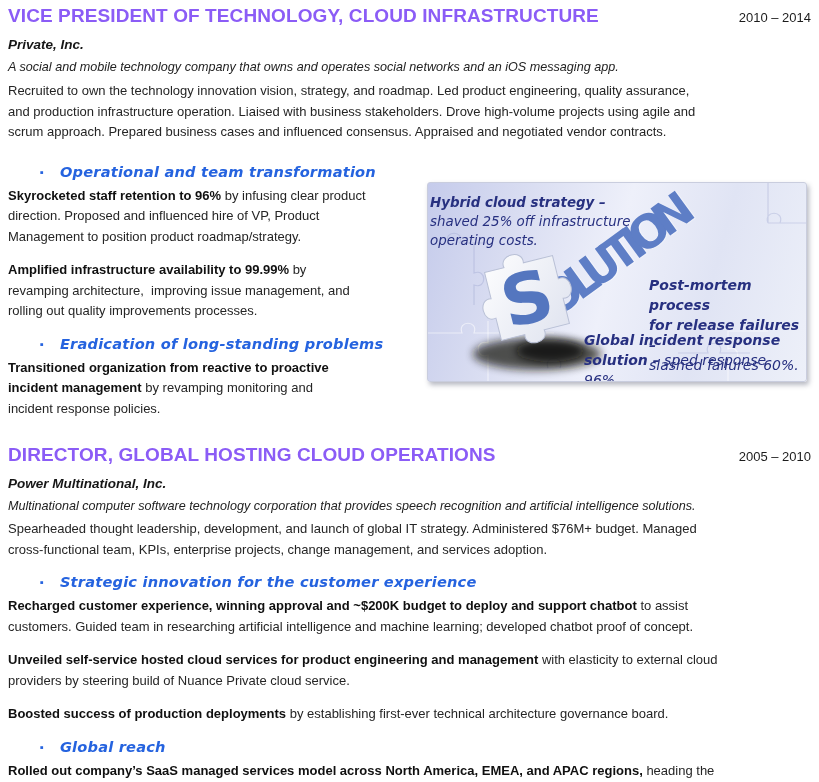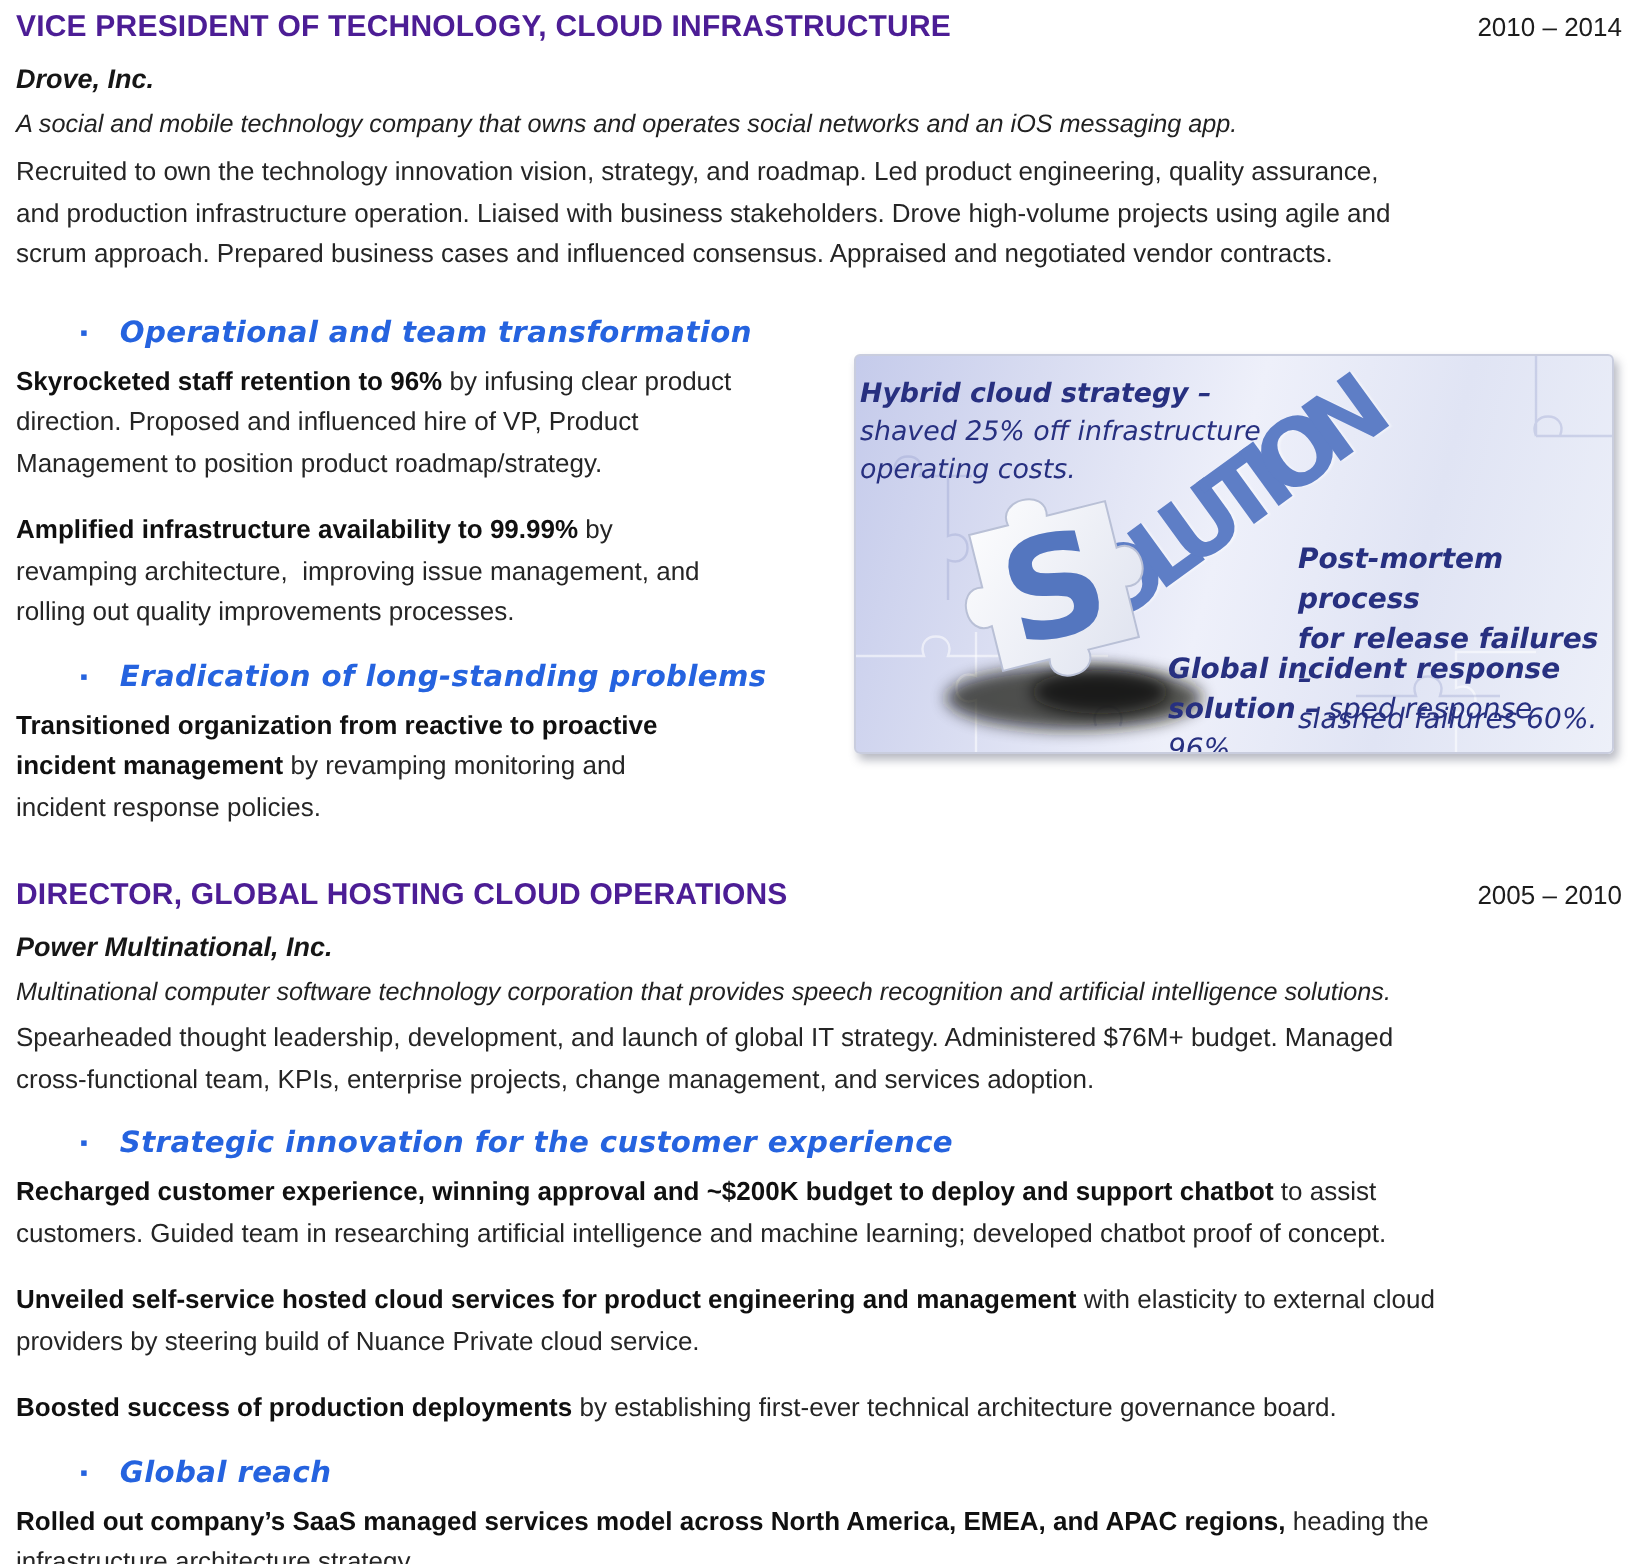--- a/index.html
+++ b/index.html
@@ -1,19 +1,19 @@
 <!DOCTYPE html>
 <html><head>
 <meta charset="utf-8">
 <style>
   html,body{margin:0;padding:0;background:#ffffff;}
   body{width:819px;height:782px;overflow:hidden;font-family:"Liberation Sans",sans-serif;color:#1c1c1c;}
   .page{padding:5px 8px 0 8px;}
   .job-head{display:flex;justify-content:space-between;align-items:baseline;}
-  .job-title{font-size:15px;font-weight:700;letter-spacing:.1px;color:#4c1d95;}
+  .job-title{font-size:19px;font-weight:700;letter-spacing:.1px;color:#8b5cf6;}
   .job-dates{font-size:13px;color:#1c1c1c;}
   .company{margin-top:10px;font-size:13.5px;font-weight:700;font-style:italic;color:#161616;}
   .company-desc{margin-top:8px;font-size:12.6px;font-style:italic;color:#222;}
   .para{margin-top:7px;font-size:13px;line-height:20.5px;white-space:pre-wrap;color:#252525;}
   .para .b{font-weight:700;color:#101010;}
   .blue-h{display:flex;align-items:baseline;margin:9px 0 0 32px;}
   .blue-h .sq{font-size:11px;color:#2563df;margin-right:16px;transform:translateY(-1px);}
   .blue-h .txt{font-family:"DejaVu Sans",sans-serif;font-size:14.6px;font-weight:700;font-style:italic;color:#2563df;letter-spacing:.2px;}
   .two-col{display:flex;margin-top:2px;}
   .left-col{width:415px;flex:none;}
@@ -41,21 +41,21 @@
 </head>
 <body>
 
 <div class="page">
 
   <section>
     <div class="job-head">
       <span class="job-title">VICE PRESIDENT OF TECHNOLOGY, CLOUD INFRASTRUCTURE</span>
       <span class="job-dates">2010 – 2014</span>
     </div>
-    <div class="company">Drove, Inc.</div>
+    <div class="company">Private, Inc.</div>
     <div class="company-desc">A social and mobile technology company that owns and operates social networks and an iOS messaging app.</div>
     <p class="para">Recruited to own the technology innovation vision, strategy, and roadmap. Led product engineering, quality assurance,
 and production infrastructure operation. Liaised with business stakeholders. Drove high-volume projects using agile and
 scrum approach. Prepared business cases and influenced consensus. Appraised and negotiated vendor contracts.</p>
 
     <div class="two-col">
       <div class="left-col">
         <div class="blue-h">
           <span class="sq">▪</span>
           <span class="txt">Operational and team transformation</span>

